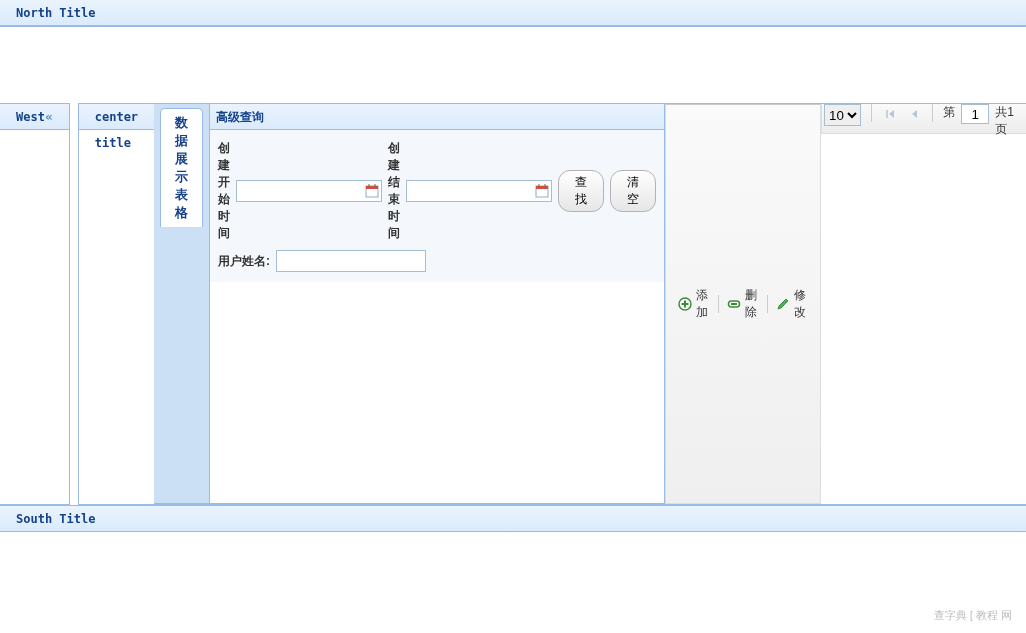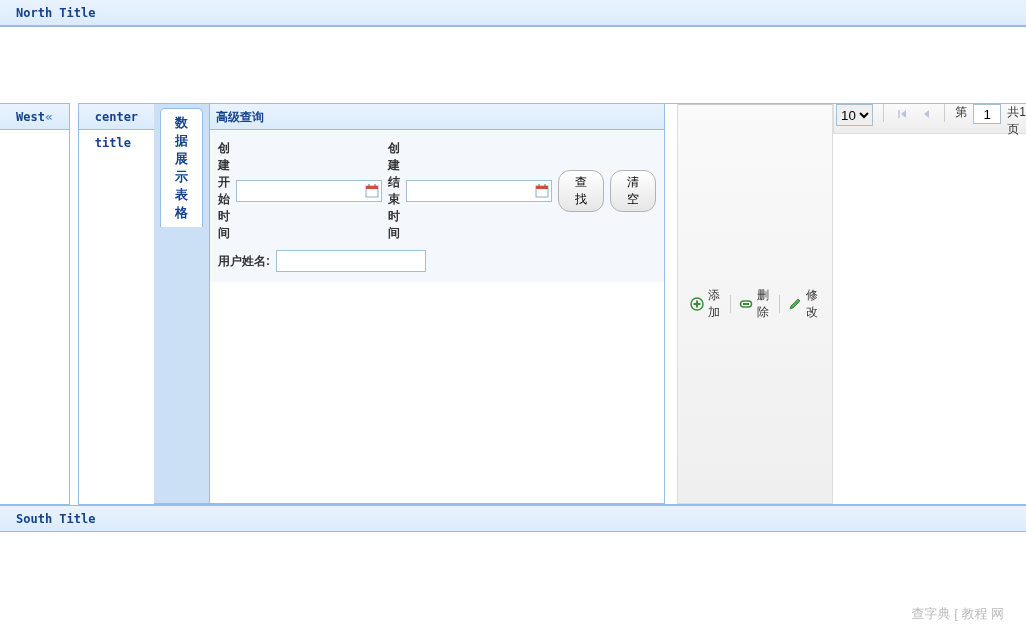--- a/index.html
+++ b/index.html
@@ -73,21 +73,21 @@
   border-top-right-radius: 5px;
   padding: 5px 14px;
   font-size: 13px;
   color: #15428B;
   font-weight: bold;
   cursor: pointer;
   margin-bottom: -1px;
 }
 .adv-query {
   border: 1px solid #99BBE8;
-  margin: -1px 12px 0 0;
+  margin: -1px 0 0 0;
 }
 .adv-query .panel-header {
   font-size: 12px;
   padding-left: 6px;
 }
 .form-area {
   padding: 10px 8px;
   background: #F4F7FC;
   display: flex;
   flex-wrap: wrap;
@@ -181,24 +181,24 @@
 }
 .south {
   margin-top: 0;
   border: 1px solid #99BBE8;
   border-left: none;
   border-right: none;
   border-bottom: none;
 }
 .watermark {
   position: absolute;
-  right: 22px;
+  right: 14px;
   bottom: 10px;
   color: #8e8e8e;
-  font-size: 13px;
+  font-size: 11px;
   opacity: 0.6;
   margin-top: 20px;
 }
 </style>
 </head>
 <body>
 
 <div class="north">
   <div class="panel-header">North Title</div>
 </div>

